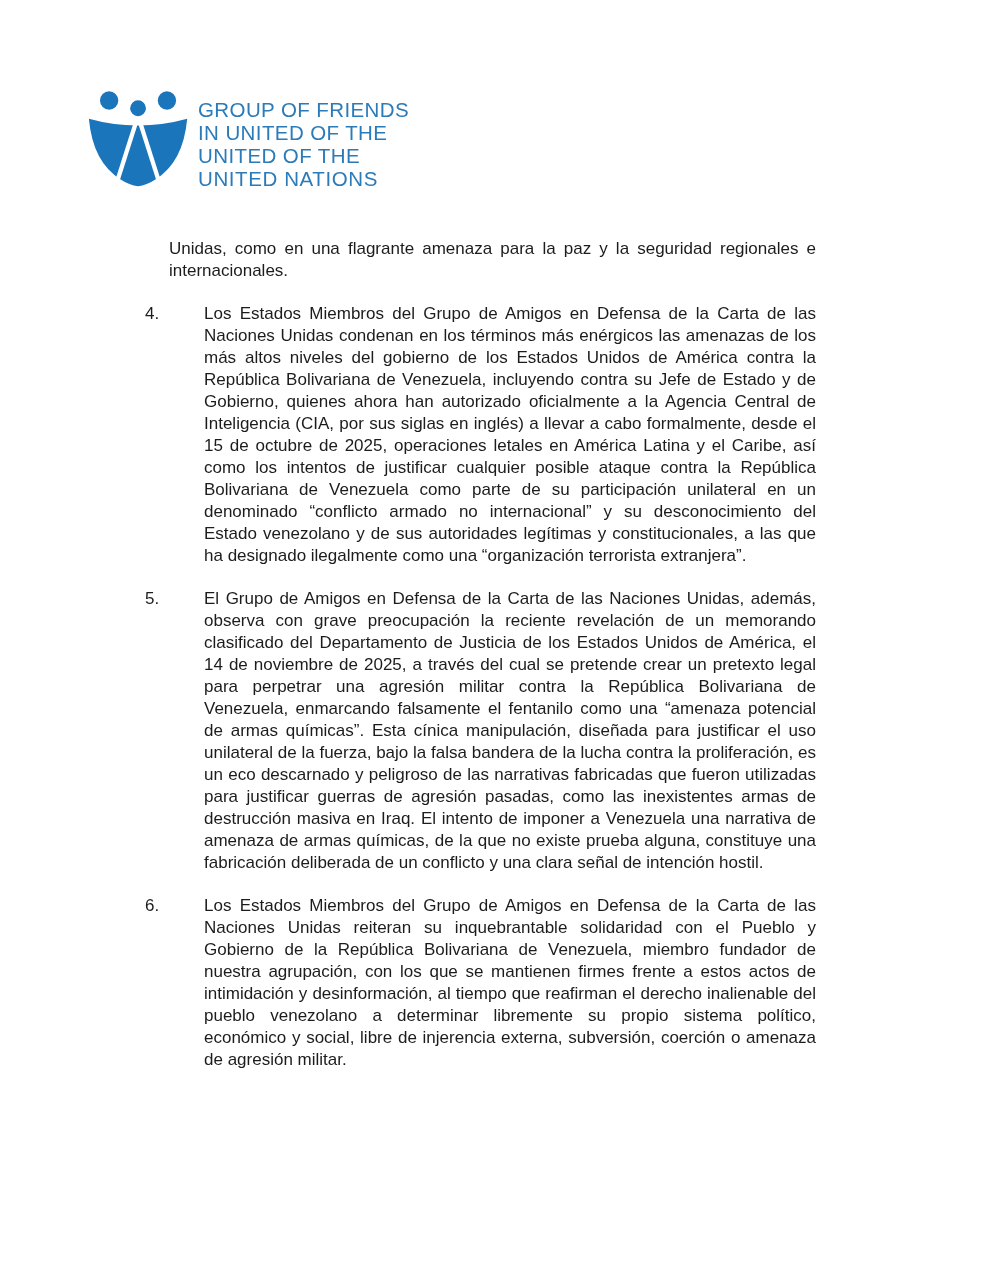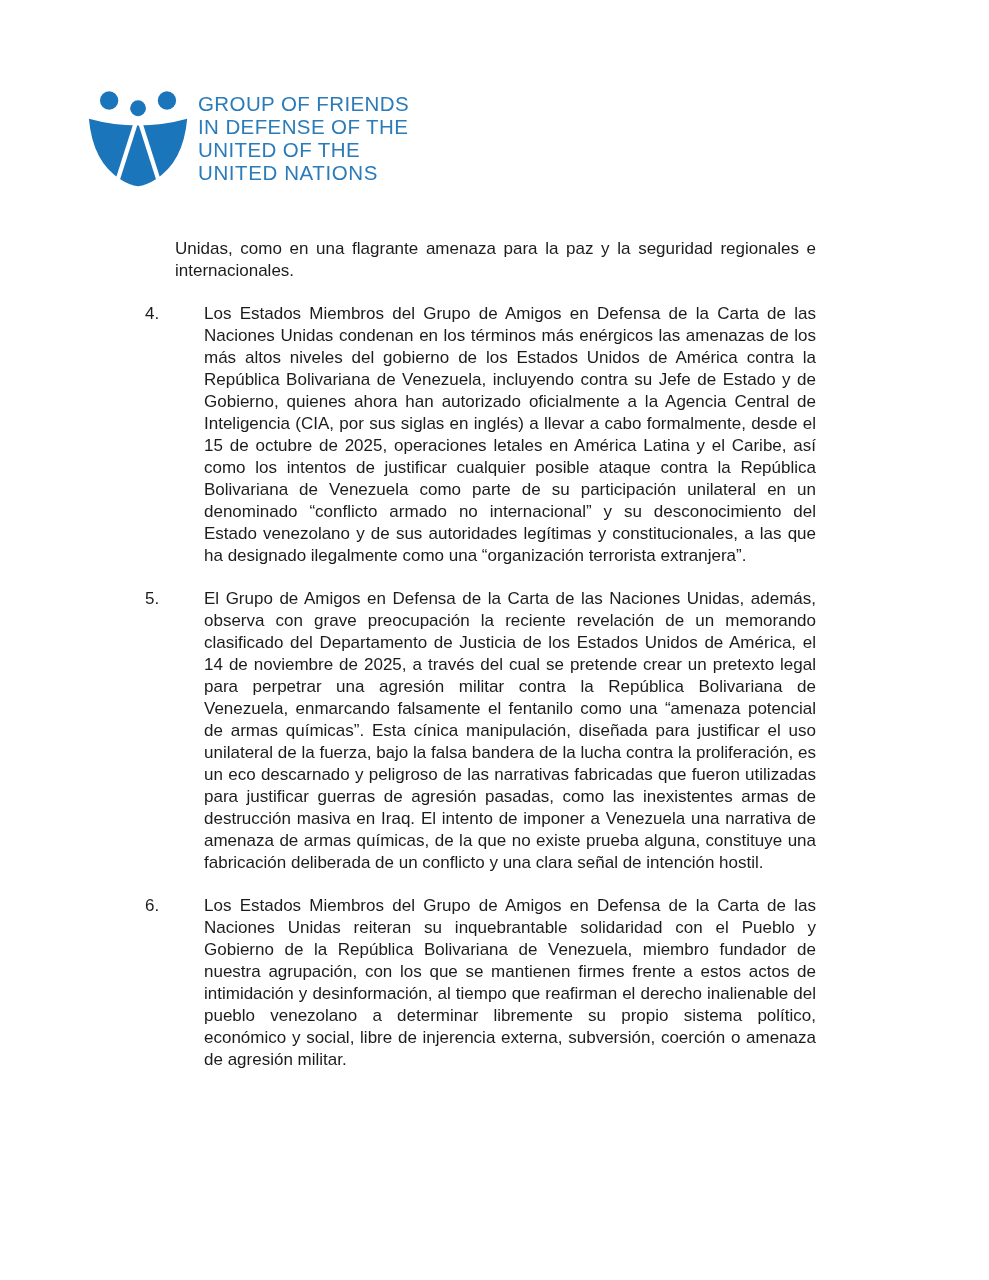--- a/index.html
+++ b/index.html
@@ -10,21 +10,21 @@
     margin:0 auto;
     overflow:hidden;
     font-family:"Liberation Sans", sans-serif;
     color:#1c1c1c;
   }
   
   .logo{
     position:absolute;
     left:86px;top:86px;
     display:flex;
-    align-items:flex-start;
+    align-items:center;
     gap:6px;
   }
   .logo-icon{width:106px;height:110px;flex:0 0 auto;}
   .logo-text{
     padding-top:6px;
     font-size:20.5px;
     line-height:23px;
     letter-spacing:0.4px;
     color:#2b7bb9;
   }
@@ -43,21 +43,21 @@
   }
   .para .num{
     flex:0 0 30px;
   }
   .para .text{
     flex:1;
     text-align:justify;
     margin-left:29px;
   }
   .cont{
-    margin-left:30px;
+    margin-left:24px;
     text-align:justify;
     margin-bottom:21px;
   }
 </style>
 </head>
 <body>
 
 <div class="page">
 
   <div class="logo">
@@ -73,21 +73,21 @@
 
       <line x1="53" y1="33" x2="32" y2="99" stroke="#ffffff" stroke-width="4.5"></line>
       <line x1="55" y1="33" x2="76" y2="99" stroke="#ffffff" stroke-width="4.5"></line>
 
       <circle cx="24" cy="14" r="9.5" fill="#1b75bb"></circle>
       <circle cx="54" cy="22" r="8.2" fill="#1b75bb"></circle>
       <circle cx="84" cy="14" r="9.5" fill="#1b75bb"></circle>
     </svg>
     <div class="logo-text">
       <div>GROUP OF FRIENDS</div>
-      <div>IN DEFENSE OF THE</div>
+      <div>IN UNITED OF THE</div>
       <div>UNITED OF THE</div>
       <div class="bold">UNITED NATIONS</div>
     </div>
   </div>
 
   <div class="doc">
 
     <div class="cont">Unidas, como en una flagrante amenaza para la paz y la seguridad regionales e internacionales.</div>
 
     <div class="para">

